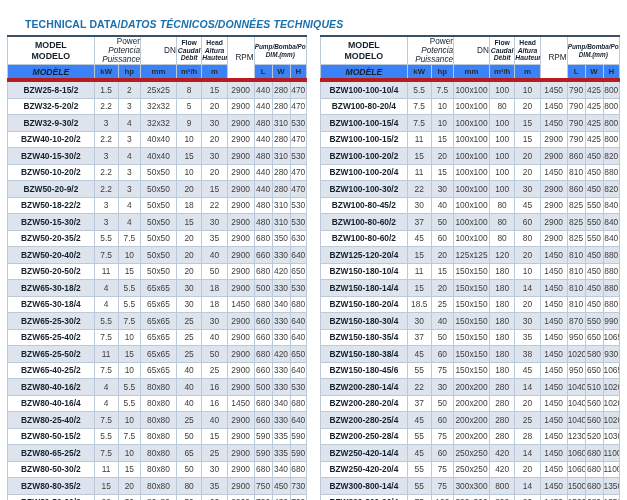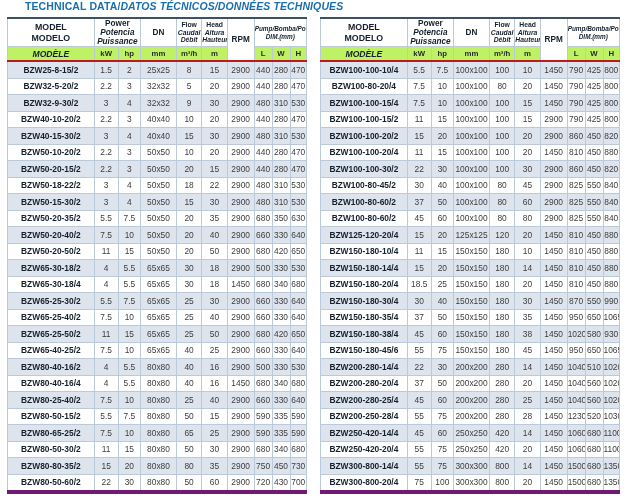--- a/index.html
+++ b/index.html
@@ -3,42 +3,42 @@
 <meta charset="utf-8">
 <style>
   html,body { margin:0; padding:0; background:#ffffff; }
   body {
     width:627px; height:500px; overflow:hidden;
     font-family:"Liberation Sans", sans-serif;
     -webkit-font-smoothing:antialiased;
   }
   .topbar {
     display:flex; justify-content:space-between; align-items:flex-start;
-    padding:0 22px 0 25px; height:17px;
+    padding:18px 22px 0 25px; height:17px;
   }
   .page-title { font-size:10.5px; font-weight:bold; color:#1a6fad; letter-spacing:0.1px; white-space:nowrap; }
   .page-title .it { font-style:italic; }
   .freq-note { font-size:10px; font-weight:bold; color:#1a6fad; white-space:nowrap; }
   .freq-note .spacer { display:inline-block; width:22px; }
   .tables { display:flex; gap:13px; padding:0 7px; }
   .table-wrap { flex:1 1 0; }
   table { border-collapse:collapse; table-layout:fixed; width:100%; }
   th, td {
     border:1px solid #bcc9d8; text-align:center; vertical-align:middle;
     padding:0; overflow:hidden; white-space:nowrap;
   }
   thead tr.labels th { border-top:2px solid #3b5166; height:27px; background:#ffffff; }
-  thead tr.units  th { height:13px; font-size:7.8px; font-weight:bold; color:#2b2b2b; background:#bef264; }
-  tbody tr:first-child td { border-top:2px solid #b91c1c; }
+  thead tr.units  th { height:13px; font-size:7.8px; font-weight:bold; color:#2b2b2b; background:#3b82f6; }
+  tbody tr:first-child td { border-top:4px solid #b91c1c; }
   tbody tr:last-child td { border-bottom:4px solid #701a75; }
   td { height:15.5px; font-size:8.4px; color:#3c3c3c; }
   td.model { font-weight:bold; color:#15202c; }
   tr.stripe td { background:#dde4ee; }
   .h-model { font-size:8.8px; font-weight:bold; color:#15202c; line-height:1.15; }
-  .h-main { font-size:8.2px; font-weight:bold; color:#15202c; line-height:1.1; }
+  .h-main { font-size:8.2px; font-weight:normal; color:#15202c; line-height:1.1;text-align:right; }
   .h-main .it { font-style:italic; }
   .h-small { font-size:6.8px; font-weight:bold; color:#15202c; line-height:1.12; }
   .h-small .it { font-style:italic; }
   .h-dim { font-size:6.4px; font-weight:bold; font-style:italic; color:#15202c; line-height:1.2; }
   .units .fr-model { font-size:8.6px; font-weight:bold; font-style:italic; color:#15202c; }
 </style>
 </head>
 <body>
 
 <div class="topbar">
@@ -172,21 +172,21 @@
             <td>3</td>
             <td>50x50</td>
             <td>10</td>
             <td>20</td>
             <td>2900</td>
             <td>440</td>
             <td>280</td>
             <td>470</td>
           </tr>
           <tr class="stripe">
-            <td class="model">BZW50-20-15/2</td>
+            <td class="model">BZW50-20-9/2</td>
             <td>2.2</td>
             <td>3</td>
             <td>50x50</td>
             <td>20</td>
             <td>15</td>
             <td>2900</td>
             <td>440</td>
             <td>280</td>
             <td>470</td>
           </tr>

